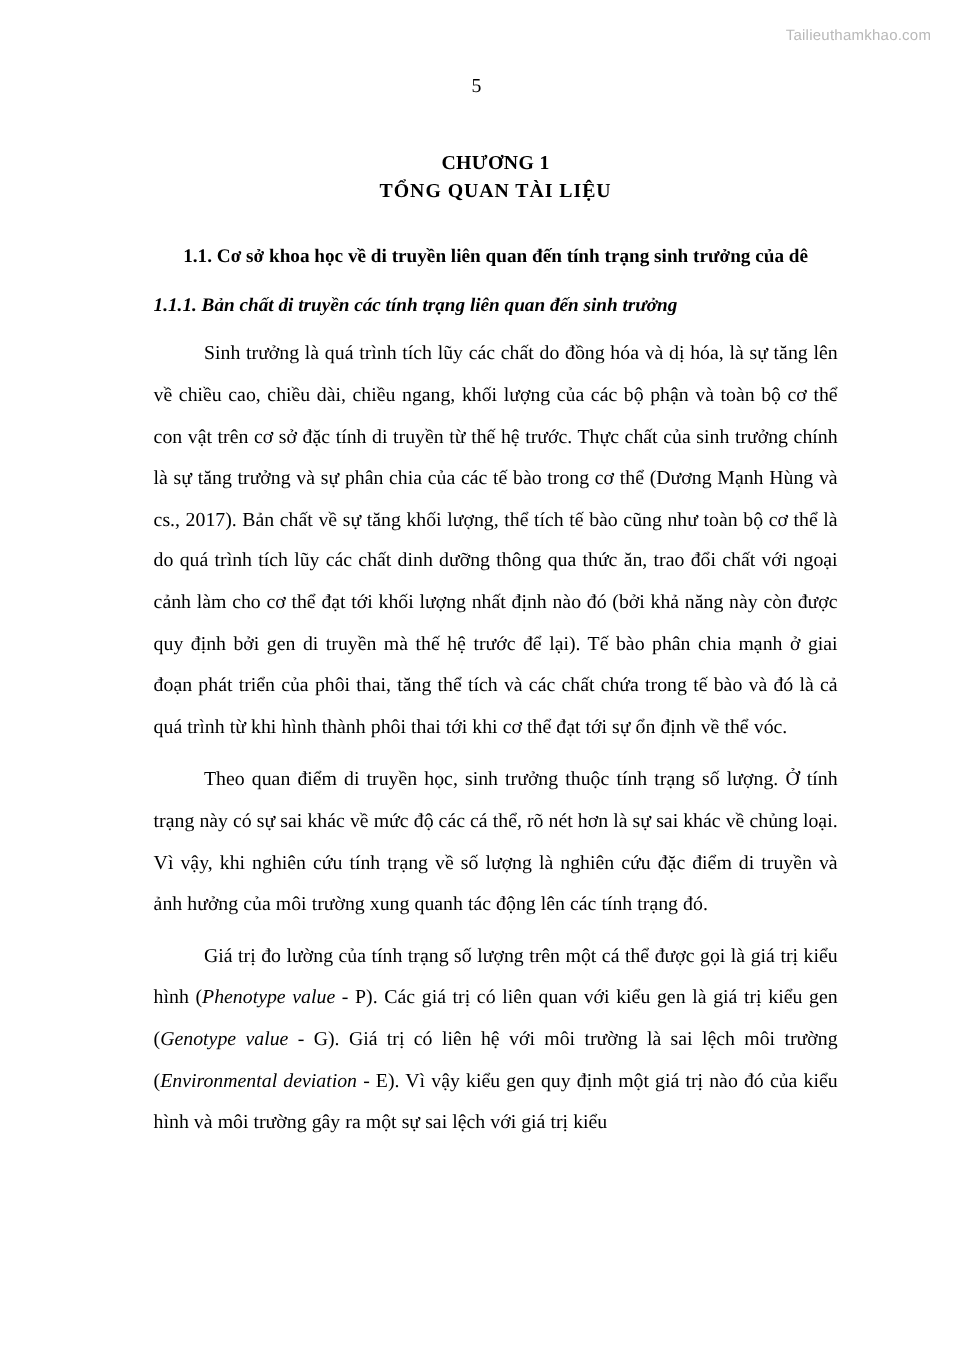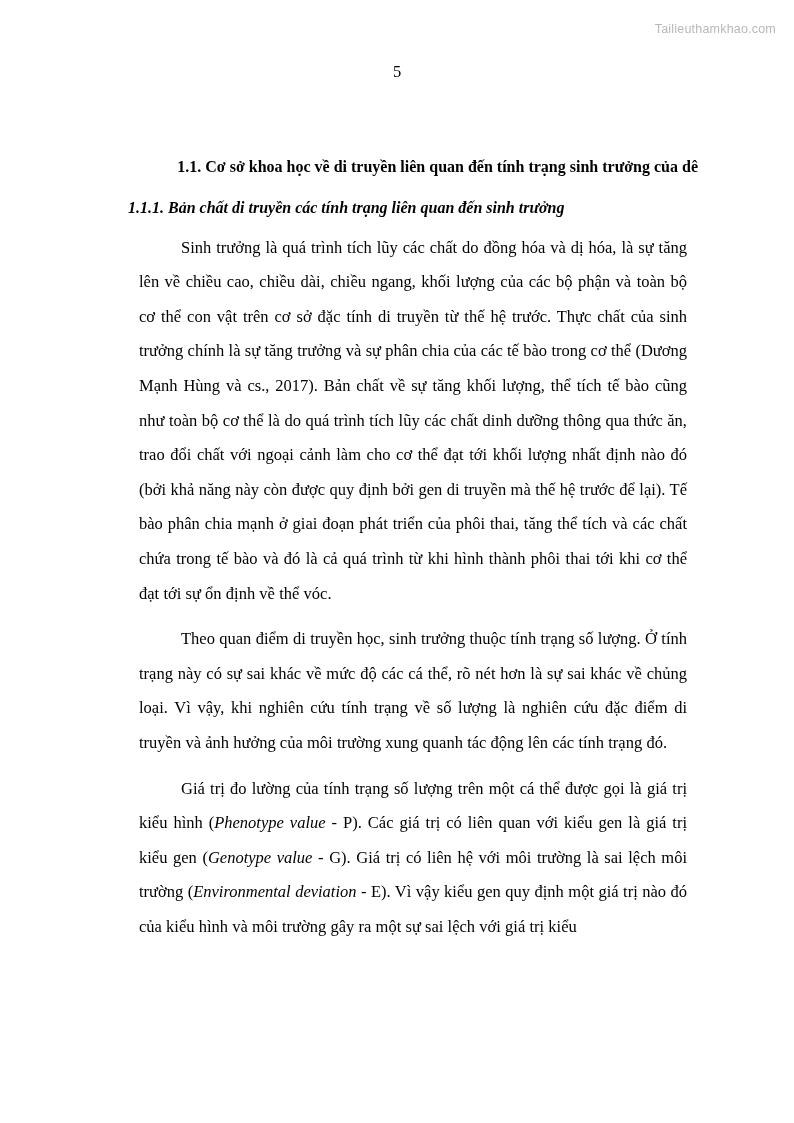--- a/index.html
+++ b/index.html
@@ -68,34 +68,34 @@
   .chapter-title .line2 {
     display: block;
     letter-spacing: 0.8px;
   }
 
   .heading-1 {
     margin-top: 33px;
     font-weight: bold;
     font-size: 16px;
     line-height: 1.3;
-    text-align: right;
+    text-align: center;
   }
 
   .heading-2 {
     margin-top: 20px;
     font-weight: bold;
     font-style: italic;
     font-size: 16px;
     line-height: 1.3;
     text-align: left;
   }
 
   p.body {
-    margin: 11px;
+    margin: 0;
     margin-top: 9px;
     text-indent: 42px;
     text-align: justify;
     font-size: 16.5px;
     line-height: 34.6px;
     word-spacing: 0.1px;
   }
   p.body.first {
     margin-top: 12px;
   }
@@ -108,20 +108,24 @@
 <body>
 
 <div class="page">
 
   <div class="watermark">Tailieuthamkhao.com</div>
 
   <div class="page-number">5</div>
 
   <div class="content">
 
+    <div class="chapter-title">
+      <span>CHƯƠNG 1</span>
+      <span class="line2">TỔNG QUAN TÀI LIỆU</span>
+    </div>
 
     <div class="heading-1">1.1. Cơ sở khoa học về di truyền liên quan đến tính trạng sinh trưởng của dê</div>
 
     <div class="heading-2">1.1.1. Bản chất di truyền các tính trạng liên quan đến sinh trưởng</div>
 
     <p class="body first">Sinh trưởng là quá trình tích lũy các chất do đồng hóa và dị hóa, là sự tăng lên về chiều cao, chiều dài, chiều ngang, khối lượng của các bộ phận và toàn bộ cơ thể con vật trên cơ sở đặc tính di truyền từ thế hệ trước. Thực chất của sinh trưởng chính là sự tăng trưởng và sự phân chia của các tế bào trong cơ thể (Dương Mạnh Hùng và cs., 2017). Bản chất về sự tăng khối lượng, thể tích tế bào cũng như toàn bộ cơ thể là do quá trình tích lũy các chất dinh dưỡng thông qua thức ăn, trao đổi chất với ngoại cảnh làm cho cơ thể đạt tới khối lượng nhất định nào đó (bởi khả năng này còn được quy định bởi gen di truyền mà thế hệ trước để lại). Tế bào phân chia mạnh ở giai đoạn phát triển của phôi thai, tăng thể tích và các chất chứa trong tế bào và đó là cả quá trình từ khi hình thành phôi thai tới khi cơ thể đạt tới sự ổn định về thể vóc.</p>
 
     <p class="body">Theo quan điểm di truyền học, sinh trưởng thuộc tính trạng số lượng. Ở tính trạng này có sự sai khác về mức độ các cá thể, rõ nét hơn là sự sai khác về chủng loại. Vì vậy, khi nghiên cứu tính trạng về số lượng là nghiên cứu đặc điểm di truyền và ảnh hưởng của môi trường xung quanh tác động lên các tính trạng đó.</p>
 
     <p class="body"><span>Giá trị đo lường của tính trạng số lượng trên một cá thể được gọi là giá trị kiểu hình (</span><span class="term">Phenotype value</span><span> - P). Các giá trị có liên quan với kiểu gen là giá trị kiểu gen (</span><span class="term">Genotype value</span><span> - G). Giá trị có liên hệ với môi trường là sai lệch môi trường (</span><span class="term">Environmental deviation</span><span> - E). Vì vậy kiểu gen quy định một giá trị nào đó của kiểu hình và môi trường gây ra một sự sai lệch với giá trị kiểu</span></p>

